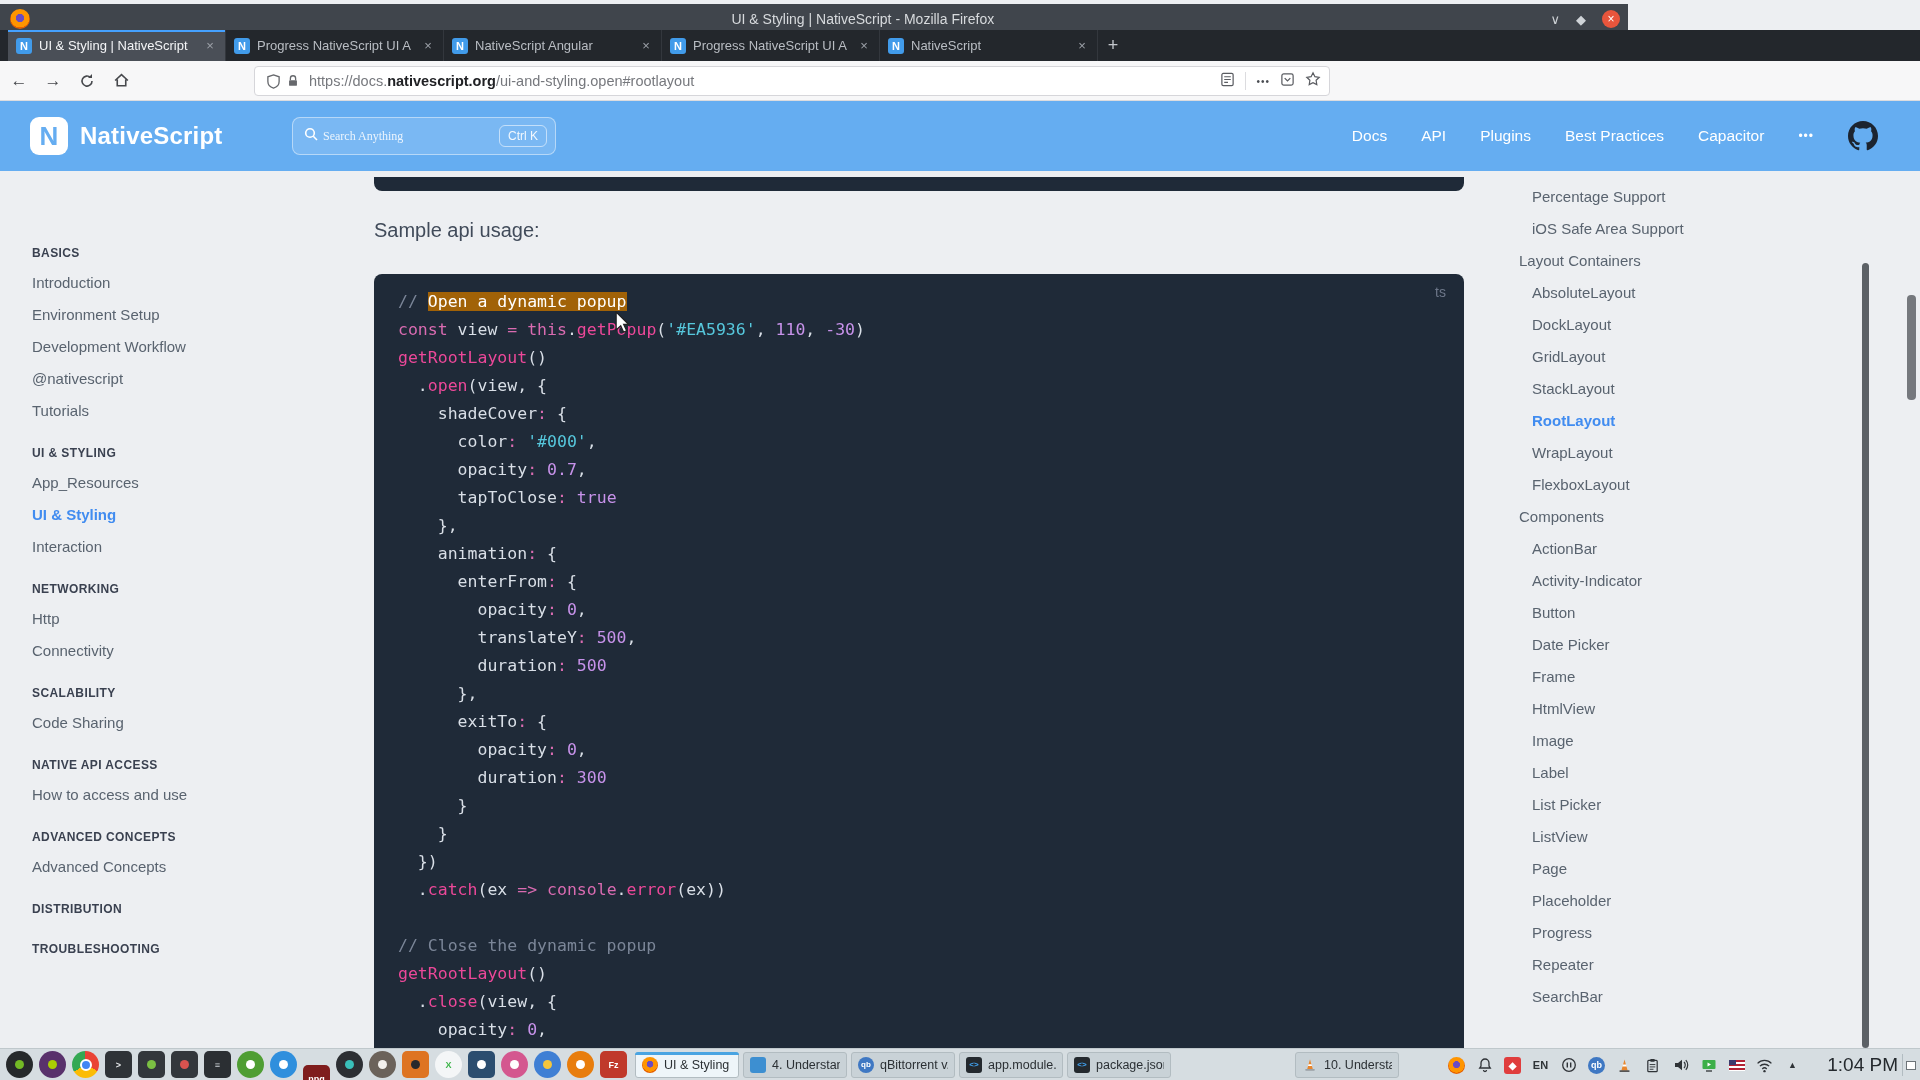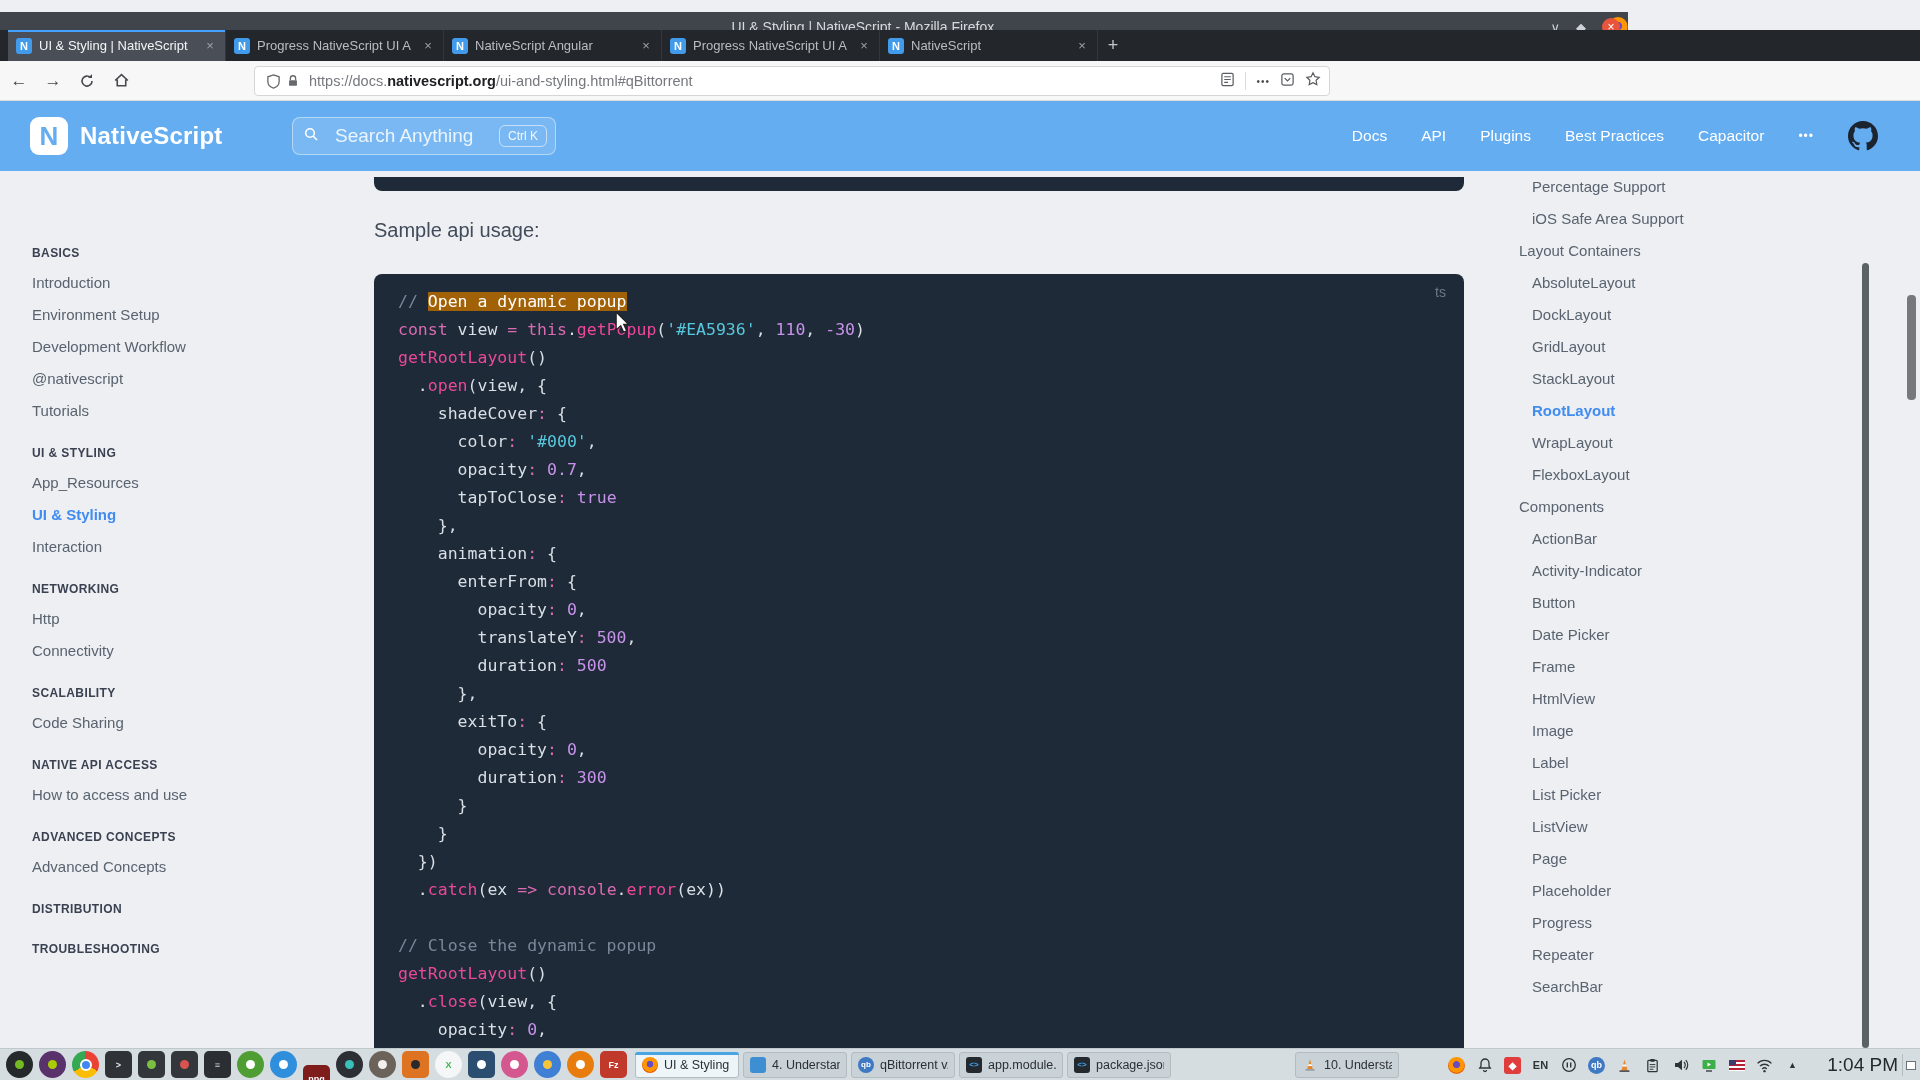--- a/index.html
+++ b/index.html
@@ -1,21 +1,21 @@
 <!DOCTYPE html>
 <html><head>
 <meta charset="utf-8">
 <style>
   * { box-sizing: border-box; }
   html,body { margin:0; padding:0; }
   body { width:1920px; height:1080px; overflow:hidden; font-family:"Liberation Sans",sans-serif; background:#edeff2; }
   .screen { position:relative; width:1920px; height:1080px; overflow:hidden; }
 
   
-  .titlebar { position:absolute; left:0; top:12px; width:1628px; height:30px; background:#40454c; display:flex; align-items:center;justify-content:flex-end; }
+  .titlebar { position:absolute; left:0; top:4px; width:1628px; height:30px; background:#40454c; display:flex; align-items:center; }
   .ff-ball { width:20px; height:20px; border-radius:50%; background:radial-gradient(circle at 50% 45%, #6a4cc2 0 26%, #ff9500 30% 62%, #e66000 64% 100%); margin-left:10px; }
   .win-title { position:absolute; left:53%; transform:translateX(-50%); color:#d7dadd; font-size:14px; white-space:nowrap; }
   .win-controls { position:absolute; right:8px; top:0; height:30px; display:flex; align-items:center; gap:16px; color:#cfd3d7; font-size:13px; }
   .close-ball { width:18px; height:18px; border-radius:50%; background:#e8553c; color:#fff; font-size:12px; line-height:18px; text-align:center; }
 
   
   .tabstrip { position:absolute; left:0; top:30px; width:1920px; height:31px; background:#23272c; display:flex; align-items:stretch; padding-left:8px; }
   .tab { position:relative; width:218px; display:flex; align-items:center; gap:7px; padding:0 8px; color:#b9bdc3; font-size:13px; border-right:1px solid #33373d; cursor:default; }
   .tab.active { background:#4a4f57; color:#f4f5f7; }
   .tab.active::before { content:""; position:absolute; left:0; top:0; right:0; height:2px; background:#45a1ff; }
@@ -37,21 +37,21 @@
   .tb-right { position:absolute; right:10px; top:61px; height:40px; display:flex; align-items:center; gap:13px; }
   .tb-ico { display:flex; align-items:center; justify-content:center; width:24px; height:24px; }
   .ext-badge { width:20px; height:20px; border-radius:4px; color:#fff; font-weight:bold; display:flex; align-items:center; justify-content:center; }
   .menu-glyph { font-size:20px; color:#4a4d52; }
 
   
   .siteheader { position:absolute; left:0; top:101px; width:1920px; height:70px; background:#65adf1; display:flex; align-items:center; }
   .ns-logo { width:38px; height:38px; background:#fff; border-radius:9px; margin-left:30px; display:flex; align-items:center; justify-content:center; color:#65adf1; font-size:26px; font-weight:800; }
   .brand { color:#fff; font-size:24px; font-weight:bold; margin-left:12px; letter-spacing:.2px; }
   .searchbox { position:absolute; left:292px; width:264px; height:38px; top:16px; border:1px solid rgba(255,255,255,.45); background:rgba(255,255,255,.14); border-radius:8px; display:flex; align-items:center; padding:0 8px 0 10px; }
-  .search-ph { color:rgba(255,255,255,.85); font-size:19px; margin-left:16px; flex:1; }
+  .search-ph { color:rgba(255,255,255,.85); font-size:12px; margin-left:4px; flex:1;font-family:Liberation Serif, serif; }
   .kbd { border:1px solid rgba(255,255,255,.55); color:rgba(255,255,255,.9); border-radius:6px; font-size:12px; padding:3px 8px; }
   .nav-links { position:absolute; right:42px; top:0; height:70px; display:flex; align-items:center; gap:34px; }
   .nav-link { color:#fff; font-size:15.5px; }
   .gh { width:30px; height:30px; }
 
   
   .content { position:absolute; left:0; top:171px; width:1920px; height:877px; background:#edeff2; }
 
   
   .sidebar { position:absolute; left:32px; top:0; width:280px; height:877px; overflow:hidden; padding-top:56px; }
@@ -64,21 +64,21 @@
   .prev-code { height:14px; margin-top:6px; background:#1f2a38; border-radius:0 0 8px 8px; }
   .section-heading { margin-top:24px; font-size:20px; line-height:30px; color:#414b5a; }
   .codeblock { position:relative; margin-top:29px; background:#1f2a38; border-radius:8px; padding:14px 20px 20px 24px; height:900px; }
   .code-lang { position:absolute; top:10px; right:18px; font-size:14px; color:#6d7789; }
   .code-line { font-family:"DejaVu Sans Mono",monospace; font-size:16.5px; line-height:28px; height:28px; white-space:pre; color:#d9dfe7; }
   .t-pln{color:#d9dfe7} .t-com{color:#7b8698} .t-kw{color:#d96bb1} .t-fn{color:#ec4899}
   .t-num{color:#c792ea} .t-str{color:#56c7dc}
   .t-sel{background:#a16207;color:#fff}
 
   
-  .toc { position:absolute; left:1519px; top:0; width:330px; height:877px; overflow:hidden; padding-top:0; }
+  .toc { position:absolute; left:1519px; top:0; width:330px; height:877px; overflow:hidden; padding-top:10px; }
   .toc-item { height:32px; line-height:32px; font-size:15px; color:#59636f; white-space:nowrap; }
   .toc-item.lvl2 { padding-left:13px; }
   .toc-item.active { color:#418cf0; font-weight:bold; }
   .toc-scrollbar { position:absolute; left:1862px; top:92px; width:7px; height:785px; background:#5c6166; border-radius:4px; }
   .win-scrollbar { position:absolute; right:4px; top:124px; width:9px; height:105px; background:#75787d; border-radius:4px; }
 
   
   .taskbar { position:absolute; left:0; top:1048px; width:1920px; height:32px; background:#d6dde1; border-top:1px solid #bfc8cc; display:flex; align-items:center; }
   .launchers { display:flex; align-items:center; gap:6px; padding-left:6px; }
   .lch { width:27px; height:27px; display:flex; align-items:center; justify-content:center; font-size:9px; font-weight:bold; position:relative; }
@@ -171,21 +171,21 @@
         <svg width="15" height="15" viewBox="0 0 16 16">
             <path d="M8 1l6 2v5c0 4-3.2 6.2-6 7-2.8-.8-6-3-6-7V3z" fill="none" stroke="#66686c" stroke-width="1.4"></path>
           </svg>
       </span>
       <span class="url-ico">
         <svg width="14" height="14" viewBox="0 0 16 16">
             <path d="M5 7V5a3 3 0 016 0v2" fill="none" stroke="#66686c" stroke-width="1.5"></path>
             <rect x="3.5" y="7" width="9" height="6.5" rx="1" fill="#66686c"></rect>
           </svg>
       </span>
-      <span class="url-text"><span>https://docs.</span><b>nativescript.org</b><span>/ui-and-styling.html#qBittorrent</span></span>
+      <span class="url-text"><span>https://docs.</span><b>nativescript.org</b><span>/ui-and-styling.open#rootlayout</span></span>
       <span class="url-right">
         <span>
           <svg width="15" height="15" viewBox="0 0 16 16">
               <rect x="2" y="1.5" width="12" height="13" rx="1.5" fill="none" stroke="#5a5c61" stroke-width="1.3"></rect>
               <path d="M4.5 5h7M4.5 8h7M4.5 11h4" stroke="#5a5c61" stroke-width="1.2"></path>
             </svg>
         </span>
         <span class="url-sep"></span>
         <span class="dots">•••</span>
         <span>

